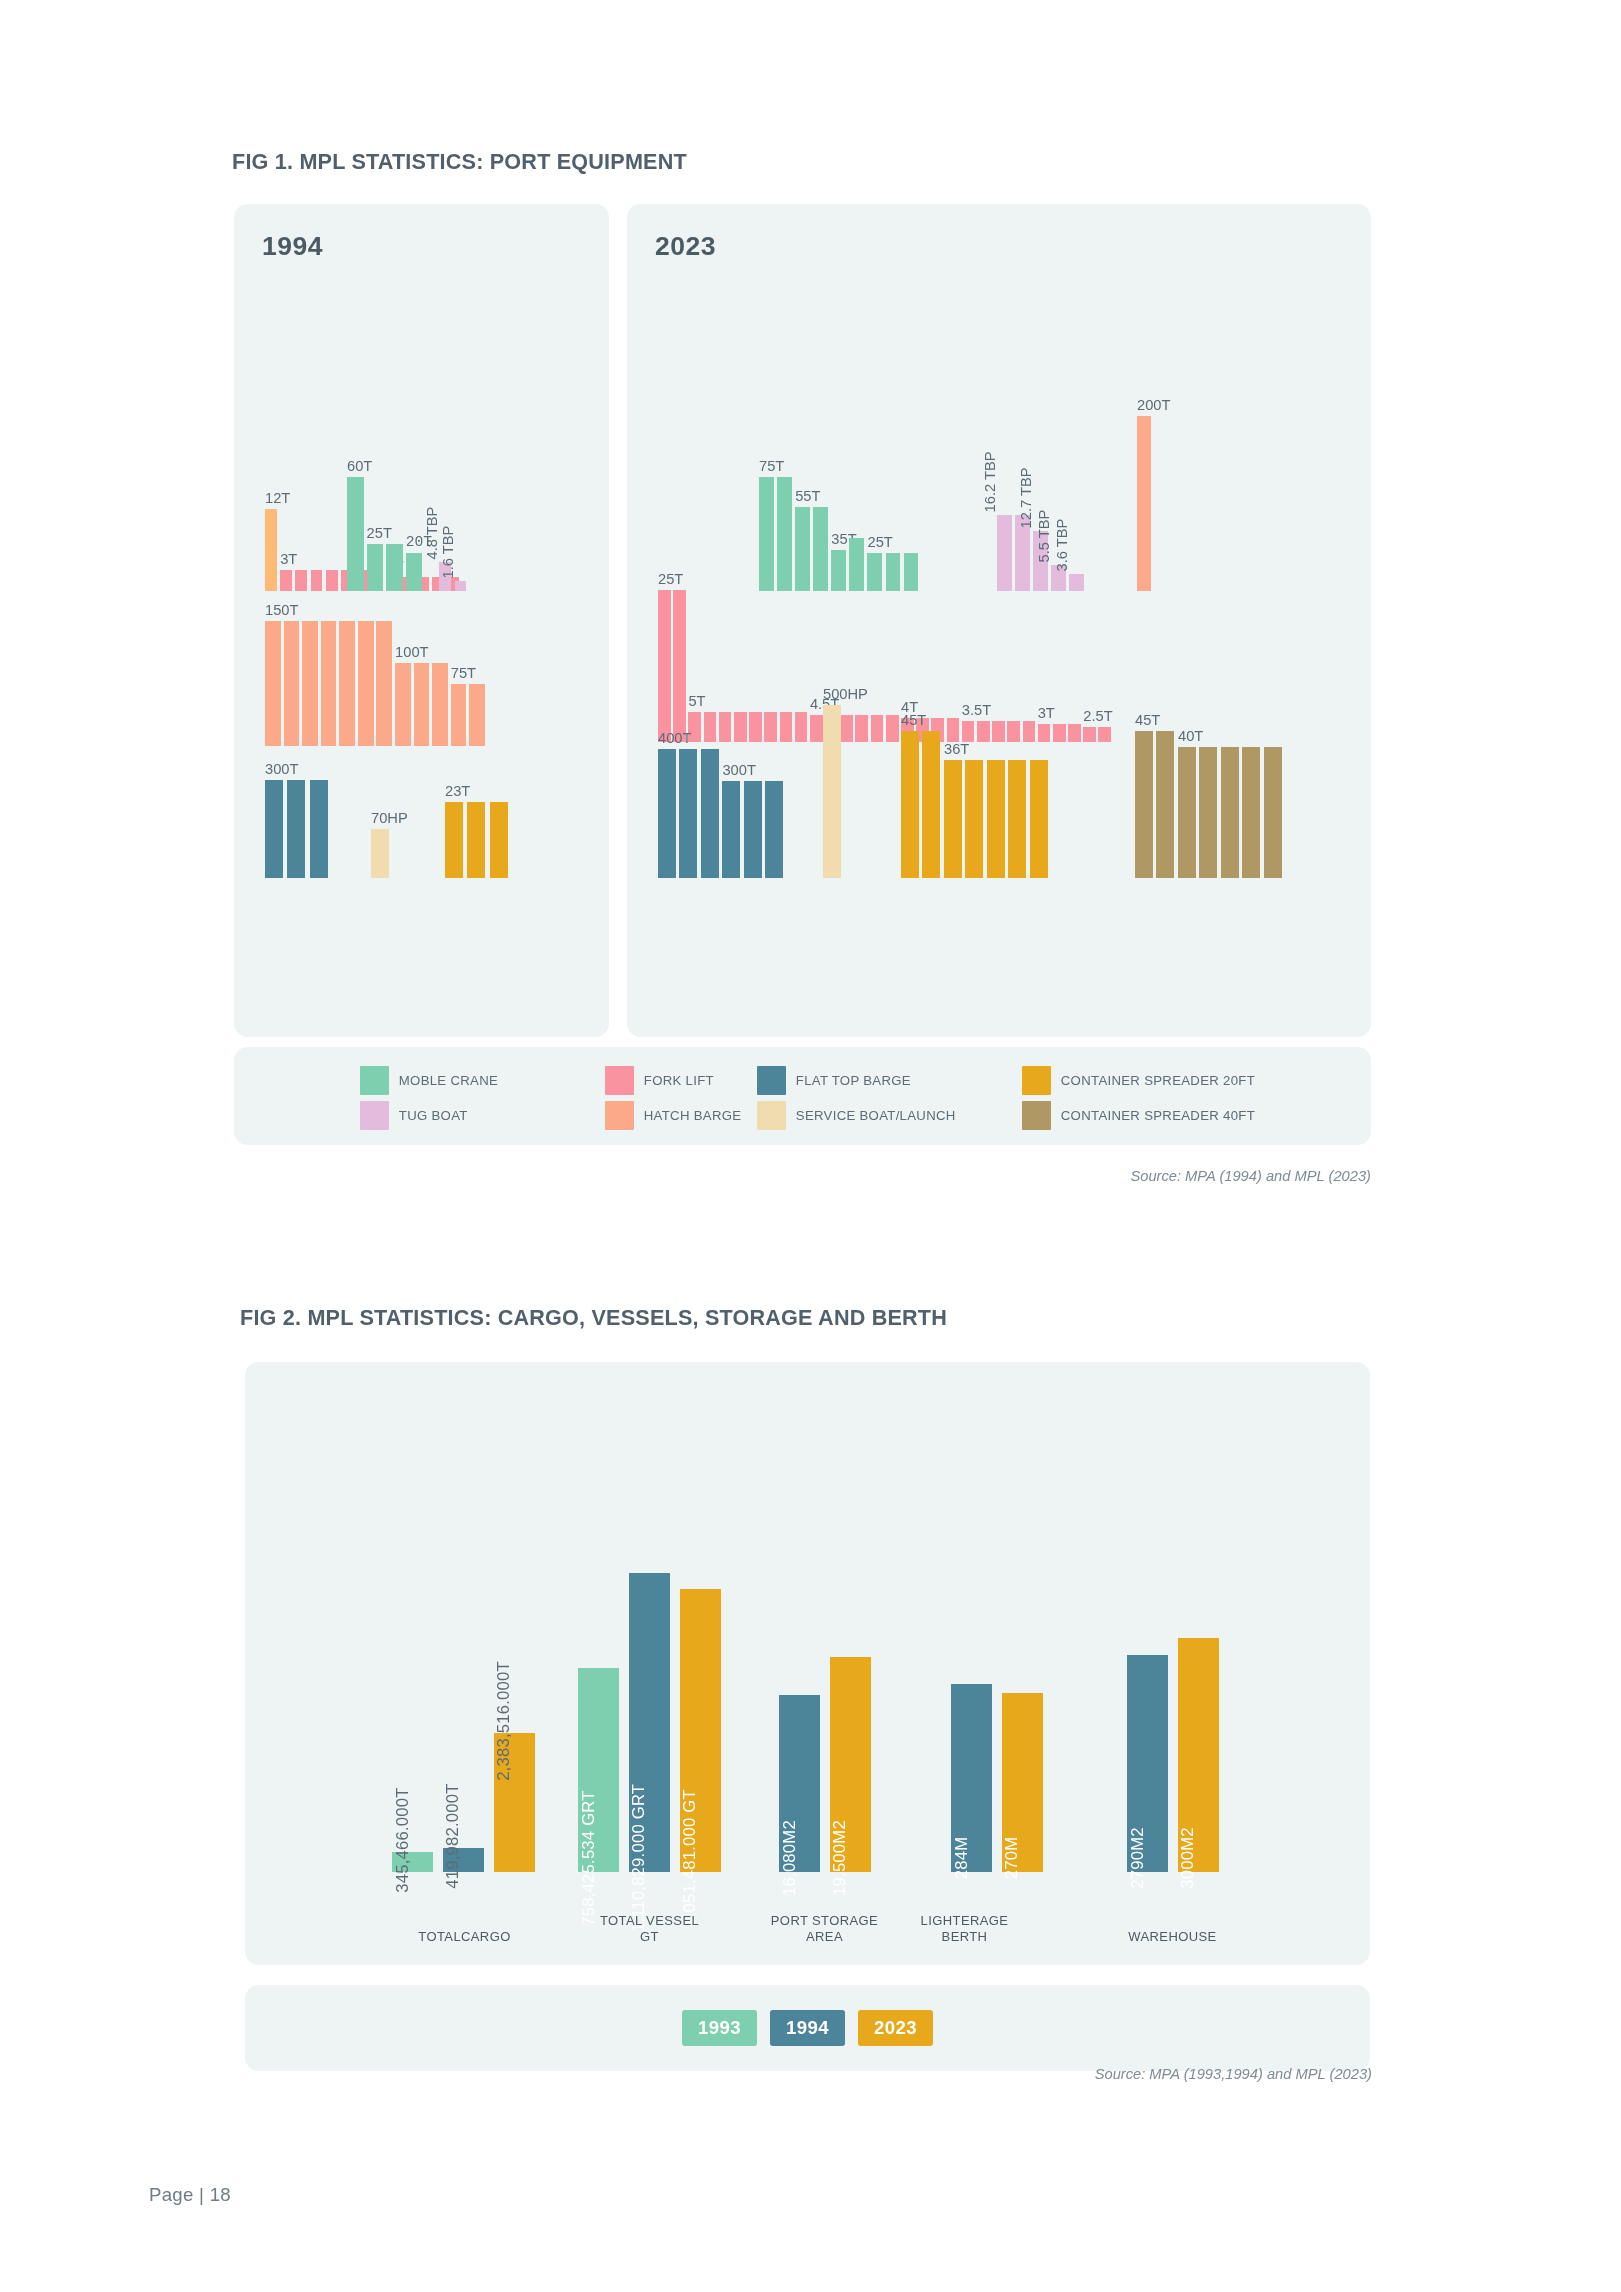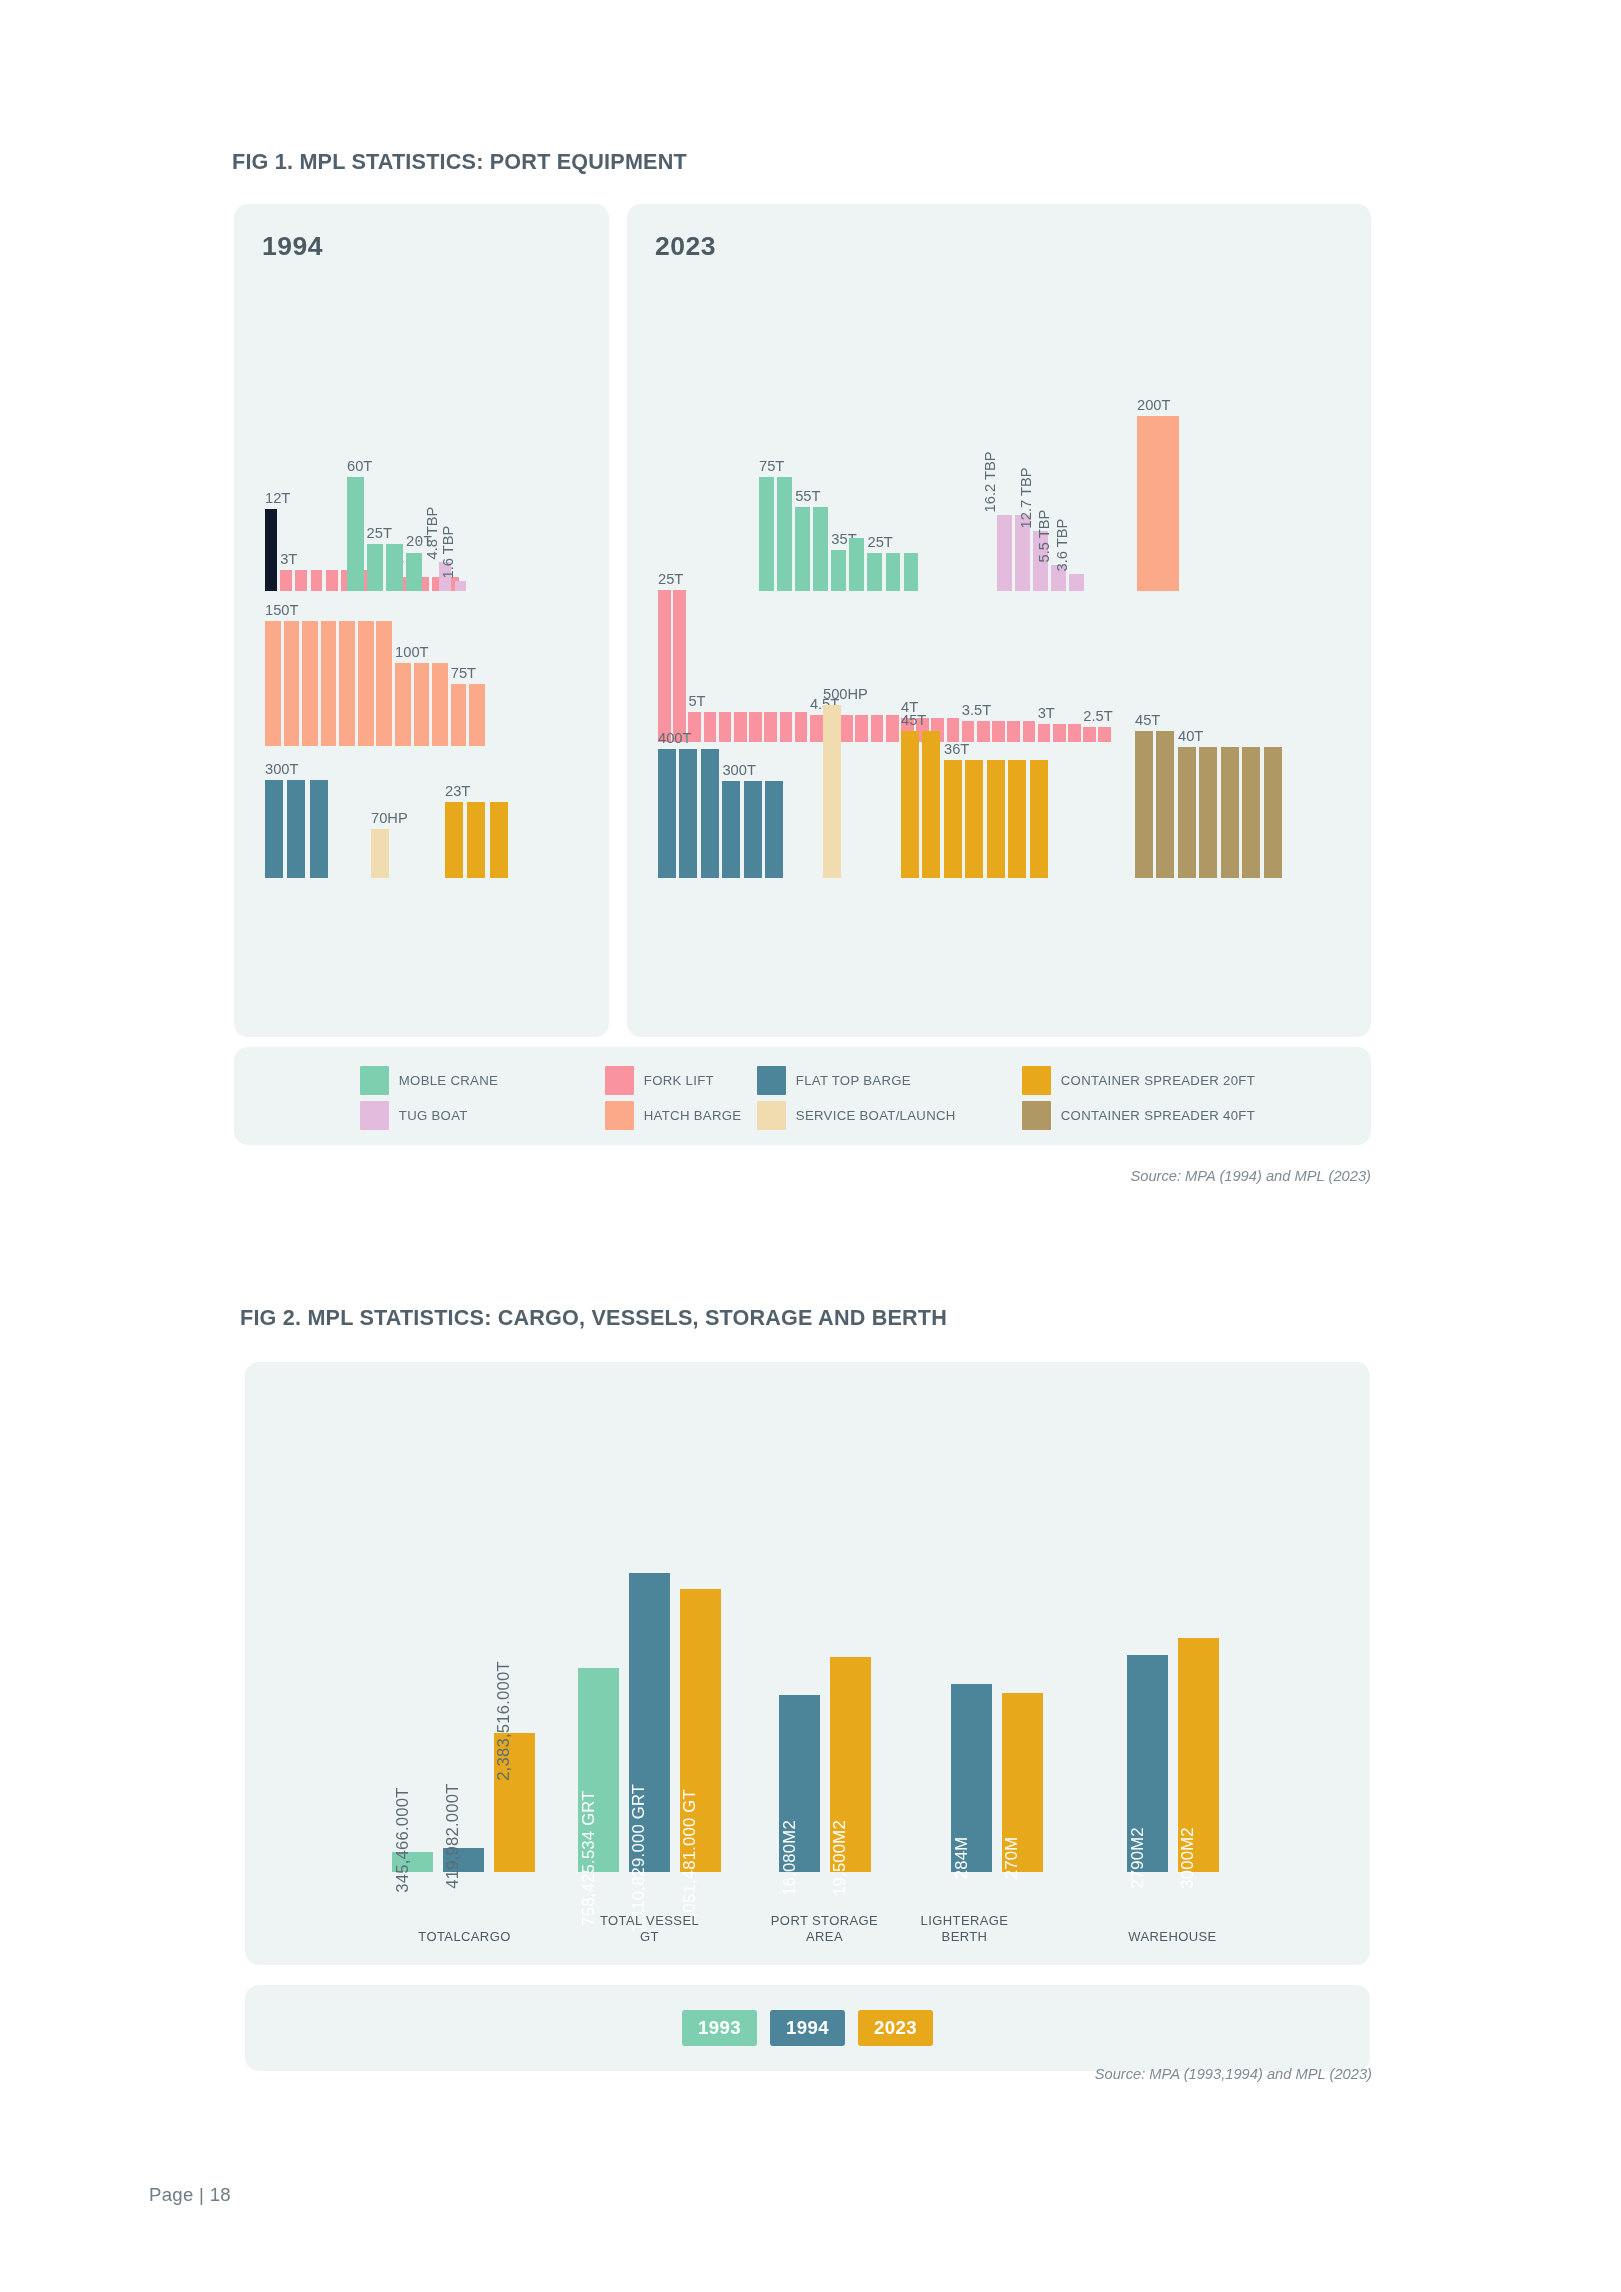--- a/index.html
+++ b/index.html
@@ -118,21 +118,21 @@
 
   <div class="fig-title" id="fig1-title">FIG 1. MPL STATISTICS: PORT EQUIPMENT</div>
 
   <div id="fig1-panels">
 
     <div class="panel" id="panel-1994">
       <div class="panel-year">1994</div>
       <div id="p94-rows">
           <div class="barrow" style="left: 31px; bottom: 446px;">
             <div class="bargroup" style="gap: 3.4px;">
-              <div class="bar" style="width: 11.8px; background: #0f172a; height: 82px;">
+              <div class="bar" style="width: 11.8px; background: #fdba74; height: 82px;">
                 <span class="lbl">12T</span>
               </div>
               <div class="bar" style="width: 11.8px; background: rgb(248, 147, 159); height: 20.6px;">
                 <span class="lbl">3T</span>
               </div>
               <div class="bar" style="width: 11.8px; background: rgb(248, 147, 159); height: 20.6px;"></div>
               <div class="bar" style="width: 11.8px; background: rgb(248, 147, 159); height: 20.6px;"></div>
               <div class="bar" style="width: 11.8px; background: rgb(248, 147, 159); height: 20.6px;"></div>
               <div class="bar" style="width: 11.8px; background: rgb(248, 147, 159); height: 20.6px;"></div>
               <div class="bar" style="width: 11.8px; background: rgb(248, 147, 159); height: 20.6px;"></div>
@@ -256,21 +256,21 @@
               <div class="bar" style="width: 14.7px; background: rgb(227, 188, 221); height: 26px;">
                 <span class="lbl rot">5.5 TBP</span>
               </div>
               <div class="bar" style="width: 14.7px; background: rgb(227, 188, 221); height: 17px;">
                 <span class="lbl rot">3.6 TBP</span>
               </div>
             </div>
           </div>
           <div class="barrow" style="left: 510px; bottom: 446px;">
             <div class="bargroup" style="gap: 3.9px;">
-              <div class="bar" style="width: 13.7px; background: rgb(252, 169, 138); height: 175px; padding-left: 28px;">
+              <div class="bar" style="width: 13.7px; background: rgb(252, 169, 138); height: 175px;">
                 <span class="lbl">200T</span>
               </div>
             </div>
           </div>
           <div class="barrow" style="left: 31px; bottom: 295px;">
             <div class="bargroup" style="gap: 2.5px;">
               <div class="bar" style="width: 12.7px; background: rgb(248, 147, 159); height: 152px;">
                 <span class="lbl">25T</span>
               </div>
               <div class="bar" style="width: 12.7px; background: rgb(248, 147, 159); height: 152px;"></div>

